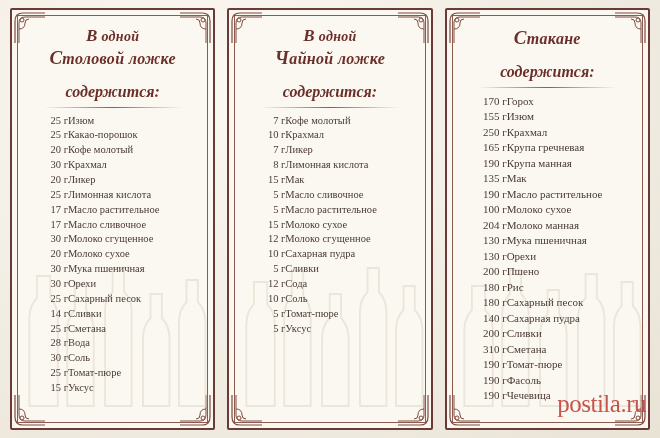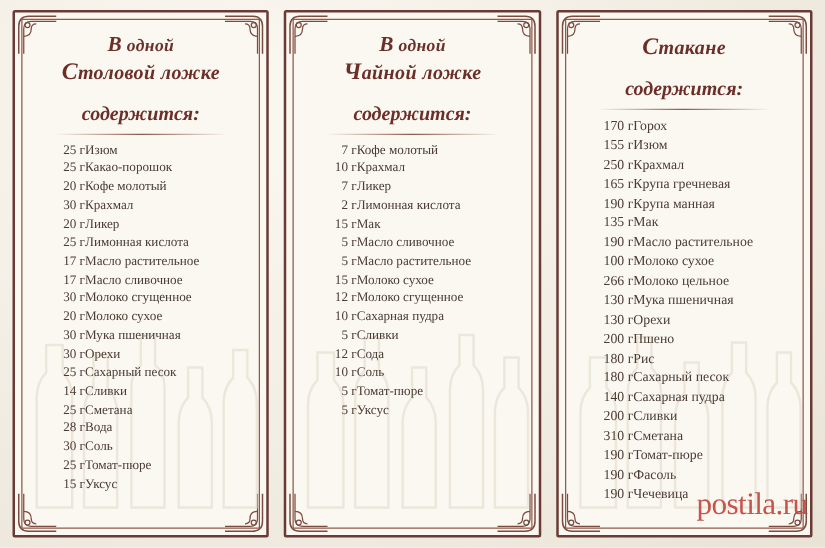--- a/index.html
+++ b/index.html
@@ -334,21 +334,21 @@
               </tr>
               <tr>
                 <td class="qty">10 г</td>
                 <td class="name">Крахмал</td>
               </tr>
               <tr>
                 <td class="qty">7 г</td>
                 <td class="name">Ликер</td>
               </tr>
               <tr>
-                <td class="qty">2 г</td>
+                <td class="qty">8 г</td>
                 <td class="name">Лимонная кислота</td>
               </tr>
               <tr>
                 <td class="qty">15 г</td>
                 <td class="name">Мак</td>
               </tr>
               <tr>
                 <td class="qty">5 г</td>
                 <td class="name">Масло сливочное</td>
               </tr>
@@ -471,22 +471,22 @@
               </tr>
               <tr>
                 <td class="qty">190 г</td>
                 <td class="name">Масло растительное</td>
               </tr>
               <tr>
                 <td class="qty">100 г</td>
                 <td class="name">Молоко сухое</td>
               </tr>
               <tr>
-                <td class="qty">266 г</td>
-                <td class="name">Молоко цельное</td>
+                <td class="qty">204 г</td>
+                <td class="name">Молоко манная</td>
               </tr>
               <tr>
                 <td class="qty">130 г</td>
                 <td class="name">Мука пшеничная</td>
               </tr>
               <tr>
                 <td class="qty">130 г</td>
                 <td class="name">Орехи</td>
               </tr>
               <tr>

